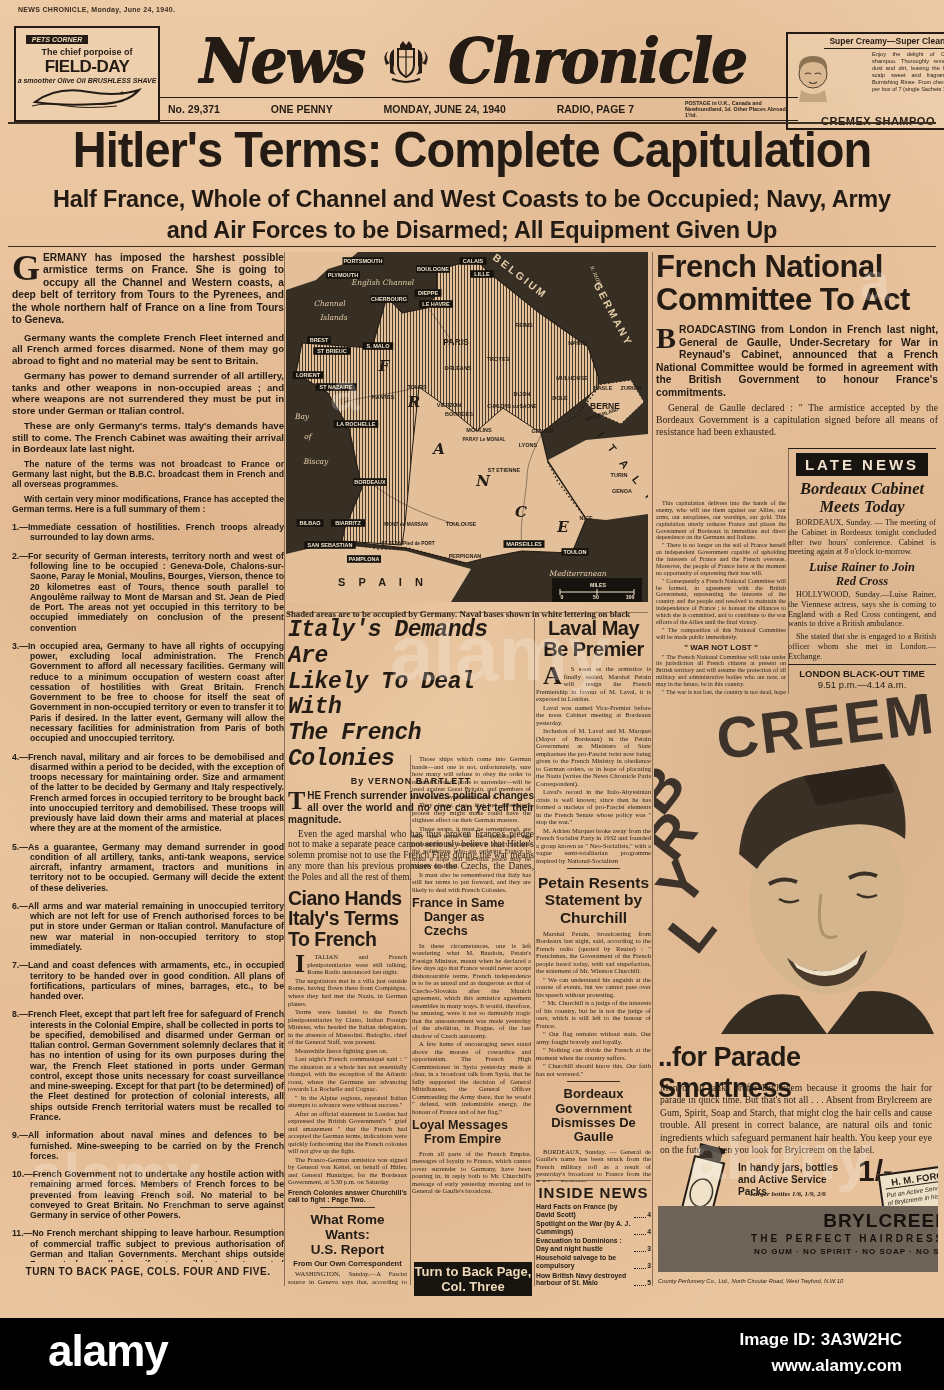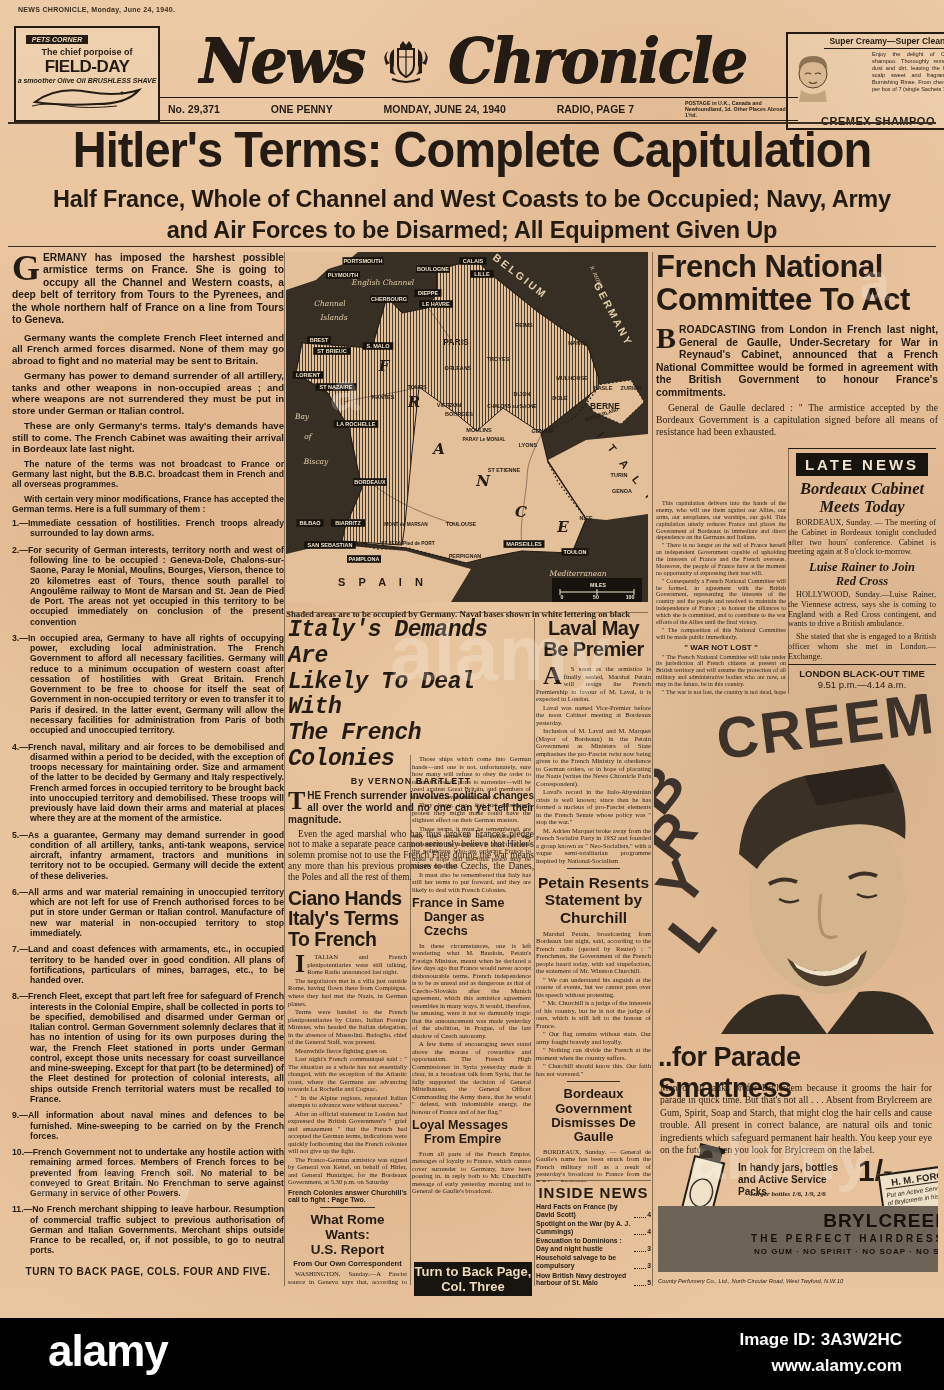--- a/index.html
+++ b/index.html
@@ -51,21 +51,21 @@
       padding:2px 3px 0 0;}
   .dcs{float:left;font-family:"Liberation Serif",serif;font-weight:bold;font-size:26px;line-height:.8;
       padding:1px 2px 0 0;}
   .divider{width:46%;height:1px;background:#3a2e20;margin:4px auto 5px auto;}
 
   
   .col-left{left:12px;top:252px;width:272px;height:1010px;overflow:hidden;}
   .col-left .lead-p{font-size:10.2px;font-weight:bold;line-height:1.22;margin-bottom:5px;}
   .col-left .intro-p{font-size:9.6px;font-weight:bold;line-height:1.2;text-indent:12px;margin-bottom:4px;}
   .col-left .intro-sm{font-size:8.6px;font-weight:bold;line-height:1.2;text-indent:12px;margin-bottom:4px;}
-  .term{font-size:8.7px;font-weight:bold;line-height:1.18;margin:0 0 6px 0;padding-left:18px;text-indent:-18px;}
+  .term{font-size:8.7px;font-weight:bold;line-height:1.18;margin:8px 0 6px 0;padding-left:18px;text-indent:-18px;}
   .back-page{left:12px;top:1266px;width:272px;text-align:center;font-size:10px;font-weight:900;letter-spacing:.5px;}
 
   
   .map-block{left:286px;top:252px;width:362px;}
   .map-caption{font-family:"Liberation Serif",serif;font-size:8.8px;font-weight:bold;margin-top:3px;text-align:justify;}
   svg text.ml{font-family:"Liberation Sans",sans-serif;font-weight:bold;text-anchor:middle;
       fill:#241c14;font-size:5.5px;}
   svg text.mlw{fill:#f2e4cb;}
   svg text.sea{font-family:"DejaVu Serif",serif;font-style:italic;font-weight:normal;fill:#e6cfa9;font-size:7.5px;}
   svg text.country{fill:#e6cfa9;font-size:10.5px;letter-spacing:2.5px;}

